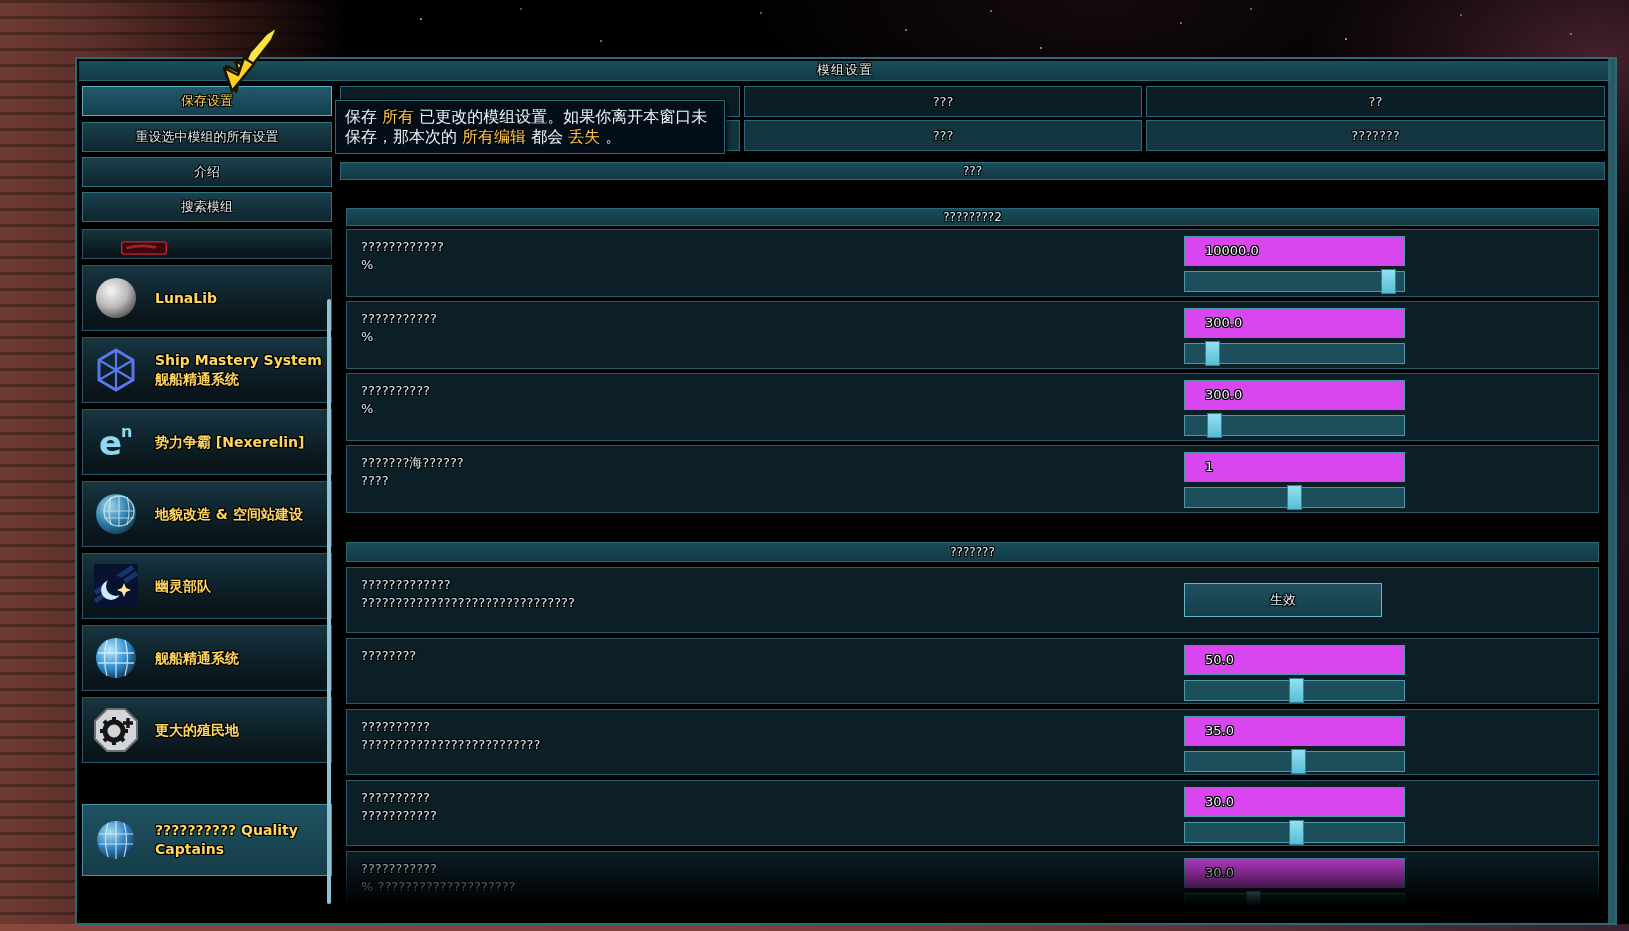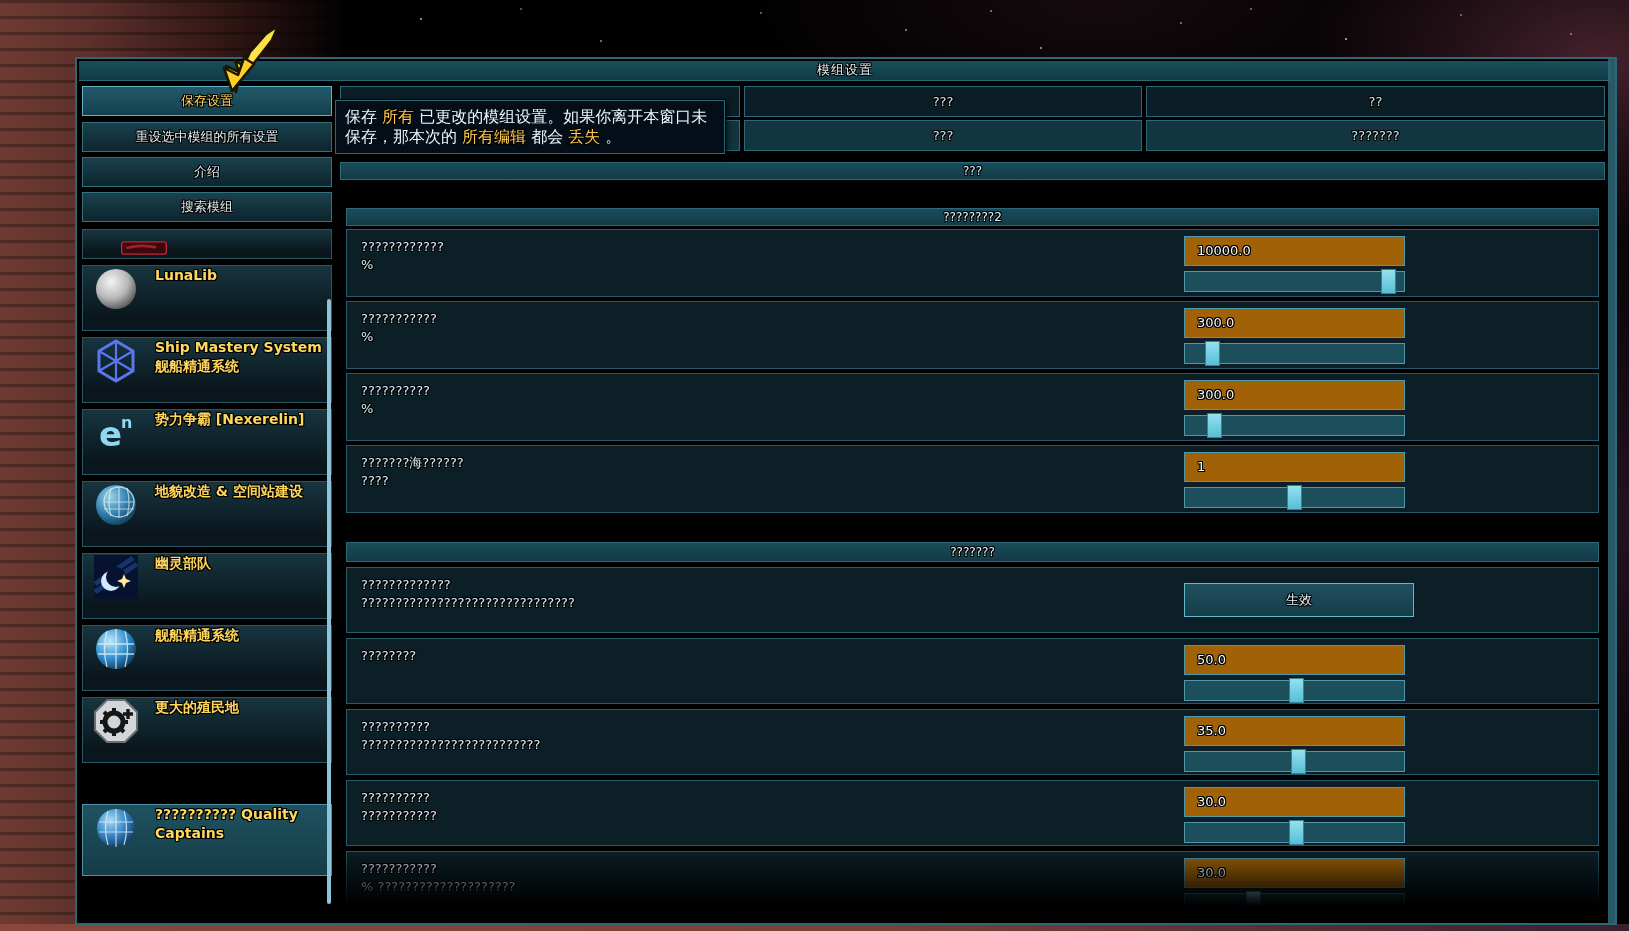--- a/index.html
+++ b/index.html
@@ -35,21 +35,21 @@
 
   
   .side-btn { position:absolute; left:5px; width:250px; height:30px;
     background:linear-gradient(180deg,#1a414d,#0d252e); border:1px solid #35707f;
     color:#dfeef4; font-size:13px; text-align:center; line-height:28px; cursor:pointer; }
   .side-btn.hovered { background:linear-gradient(180deg,#23596a,#14404d); border-color:#5fb0c4; color:#ffd75e; }
 
   .mod-list { position:absolute; left:5px; top:170px; width:250px; display:flex; flex-direction:column; gap:6px; }
   .mod-item { position:relative; width:250px; height:66px; flex:0 0 66px;
     background:linear-gradient(180deg,#173540 0%,#0a161c 80%); border:1px solid #2a5563;
-    display:flex; align-items:flex-start; cursor:pointer; }
+    display:flex; align-items:center; cursor:pointer; }
   .mod-item.partial { height:30px; flex:0 0 30px; align-items:flex-end; overflow:hidden; }
   .mod-item.selected { background:linear-gradient(180deg,#1f5260,#153c48); border-color:#4b93a6;margin-top:35px; }
   .mod-icon { width:46px; height:46px; margin-left:10px; flex:0 0 46px; }
   .mod-label { margin-left:16px; color:#ffd75e; font-size:14px; line-height:19px; font-weight:bold; }
   .sb-scroll { position:absolute; left:250px; top:240px; width:4px; height:605px; background:#8cc3d8; border-radius:2px; }
 
   
   .main { position:absolute; left:263px; top:0; width:1265px; height:864px; }
   .tab { position:absolute; height:31px; background:#0b1d25; border:1px solid #2e6878;
     color:#cfe4ec; font-size:13px; text-align:center; line-height:29px; cursor:pointer; }
@@ -57,26 +57,26 @@
   .collapse-bar { position:absolute; left:0; top:103px; width:1265px; height:18px;
     background:linear-gradient(180deg,#1a4c59,#123a46); border:1px solid #2e6878;
     color:#dfeef4; font-size:12px; text-align:center; line-height:16px; cursor:pointer; }
 
   .section-header { width:1253px; height:18px; background:linear-gradient(180deg,#1a4c59,#123a46);
     border:1px solid #2e6878; color:#e6f3f7; font-size:12px; text-align:center; line-height:16px; }
   .srow { position:absolute; left:0; width:1253px; height:68px; background:#0c1f27; border:1px solid #29596a; }
   .srow .lbl { position:absolute; left:14px; top:7px; color:#dfeef4; font-size:13px; line-height:20px; white-space:pre-wrap; }
   .srow .sub { position:absolute; left:14px; top:27px; color:#dfeef4; font-size:13px; }
   .valbox { position:absolute; left:837px; top:6px; width:221px; height:30px;
-    background:#a16207; border:1px solid #4e98aa; color:#f2f8fa; font-size:13px; line-height:28px; padding-left:12px; }
+    background:#d946ef; border:1px solid #4e98aa; color:#f2f8fa; font-size:13px; line-height:28px; padding-left:20px; }
   .slider { position:absolute; left:837px; top:41px; width:221px; height:21px;
     background:#1d4e5c; border:1px solid #4e98aa; }
   .slider .handle { position:absolute; top:-3px; width:15px; height:25px;
     background:linear-gradient(180deg,#93e0ef,#57bed6); border:1px solid #2e8396; }
-  .apply-btn { position:absolute; left:837px; top:15px; width:230px; height:34px;
+  .apply-btn { position:absolute; left:837px; top:15px; width:198px; height:34px;
     background:linear-gradient(180deg,#1f505e,#163d4a); border:1px solid #64b7ca;
     color:#eef6f9; font-size:13px; text-align:center; line-height:32px; cursor:pointer; }
   .fade { position:absolute; left:0px; top:788px; width:1265px; height:74px;
     background:linear-gradient(180deg, rgba(0,0,0,0) 0%, #000 80%); pointer-events:none; }
 
   
   .tooltip { position:absolute; left:258px; top:28px; width:390px; min-height:50px; z-index:50;
     background:#040e18; border:1px solid #2e6878; box-shadow:0 0 0 1px #000, 2px 3px 6px rgba(0,0,0,.8);
     padding:6px 9px; color:#eef6f9; font-size:16px; line-height:20px;margin-top:13px; }
   .tooltip .hl { color:#ffc94f; }

